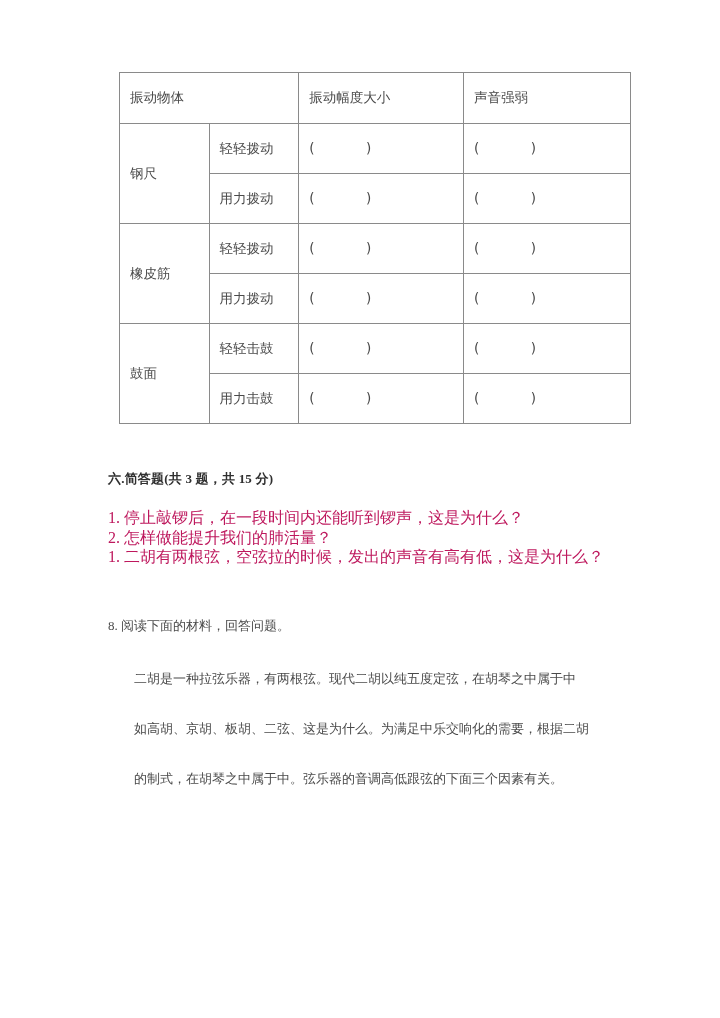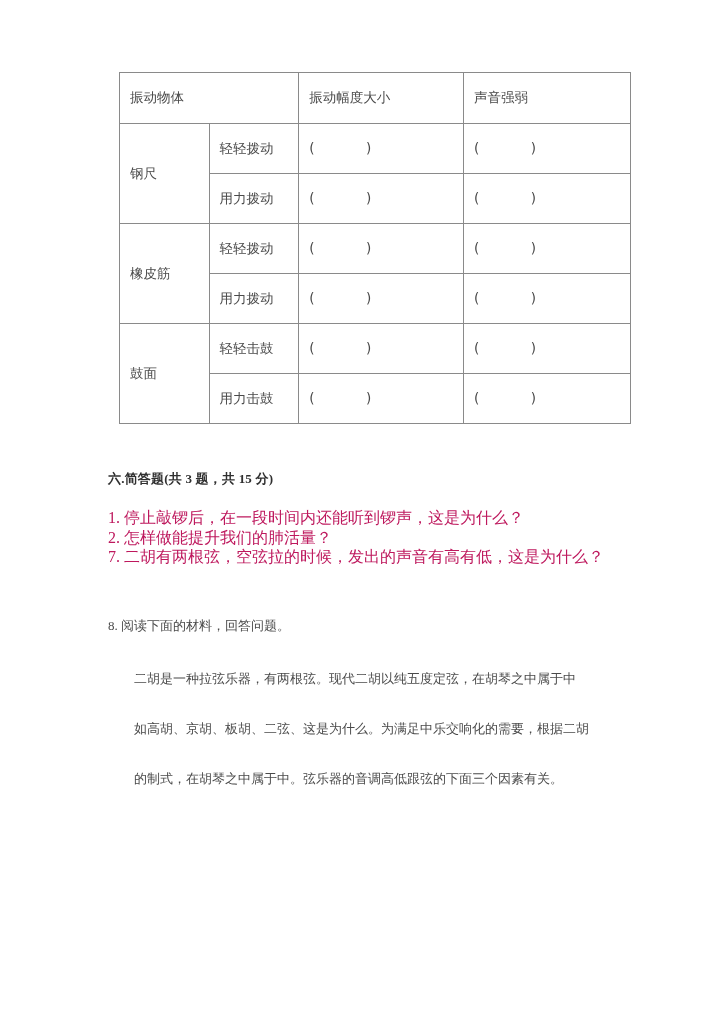--- a/index.html
+++ b/index.html
@@ -162,21 +162,21 @@
         </tr>
       </tbody>
     </table>
   </div>
 
   <div class="sec-head" id="sec6-head">六.简答题(共 3 题，共 15 分)</div>
 
   <div class="qlist">
     <div class="q">1. 停止敲锣后，在一段时间内还能听到锣声，这是为什么？</div>
     <div class="q">2. 怎样做能提升我们的肺活量？</div>
-    <div class="q">7. 二胡有两根弦，空弦拉的时候，发出的声音有高有低，这是为什么？</div>
+    <div class="q">1. 二胡有两根弦，空弦拉的时候，发出的声音有高有低，这是为什么？</div>
   </div>
 
 
   <div class="q7-1">8. 阅读下面的材料，回答问题。</div>
 
   <div class="material">
     <div class="mline">二胡是一种拉弦乐器，有两根弦。现代二胡以纯五度定弦，在胡琴之中属于中</div>
     <div class="mline">如高胡、京胡、板胡、二弦、这是为什么。为满足中乐交响化的需要，根据二胡</div>
     <div class="mline">的制式，在胡琴之中属于中。弦乐器的音调高低跟弦的下面三个因素有关。</div>
   </div>

